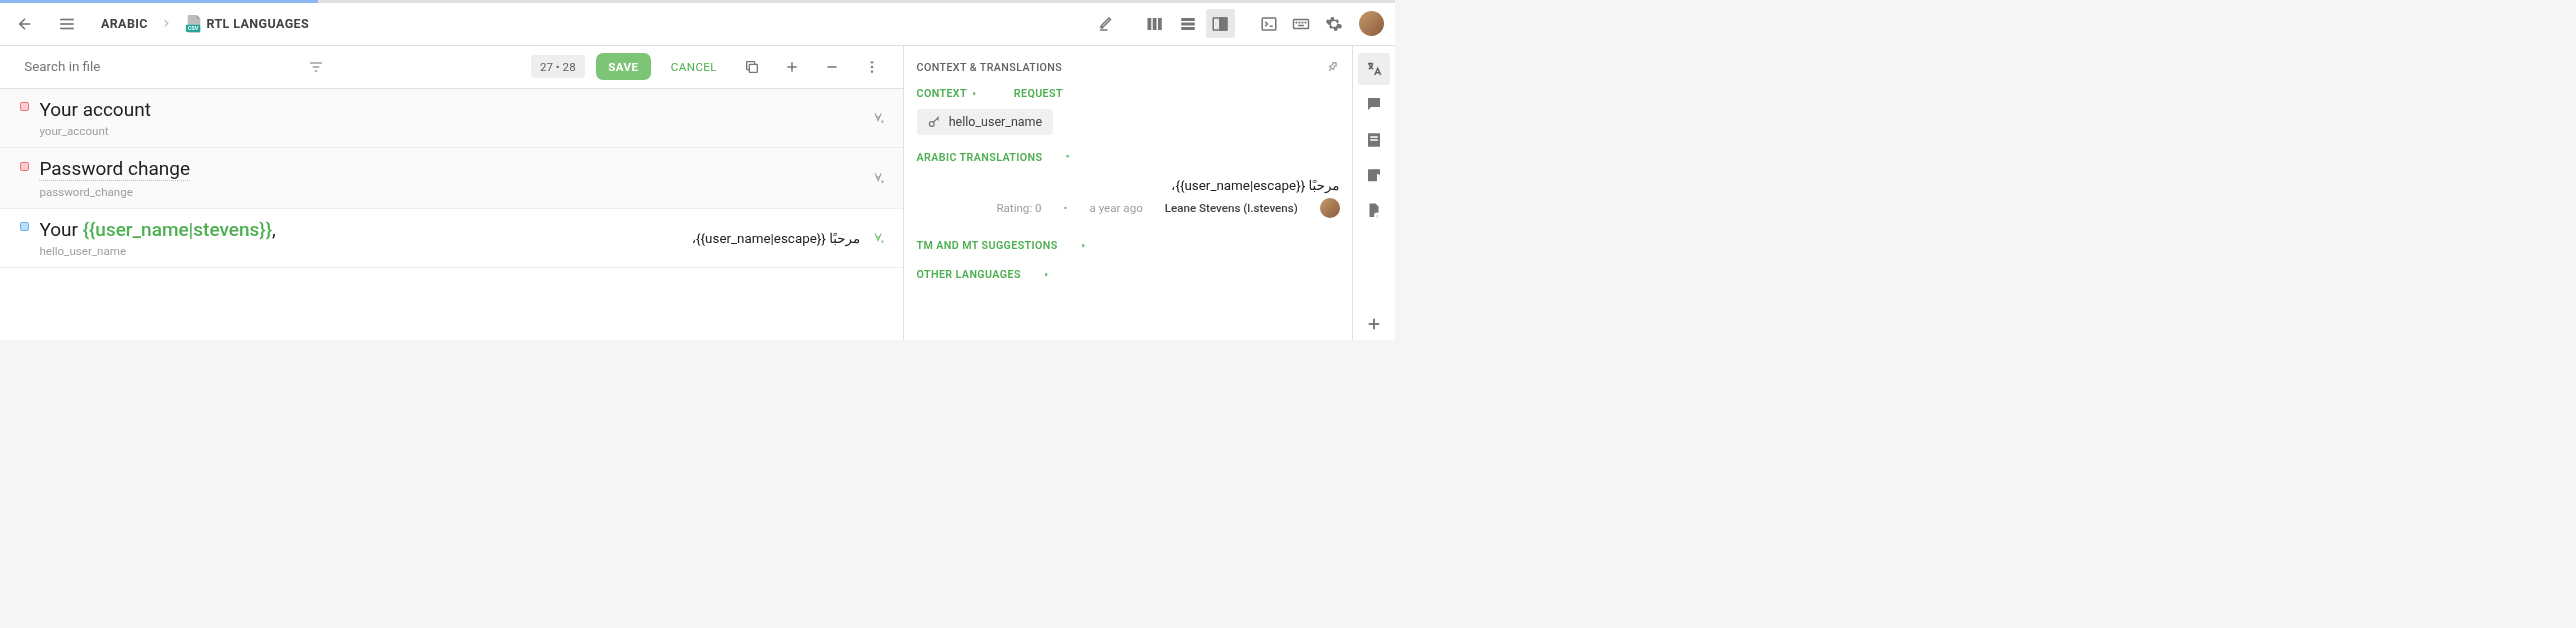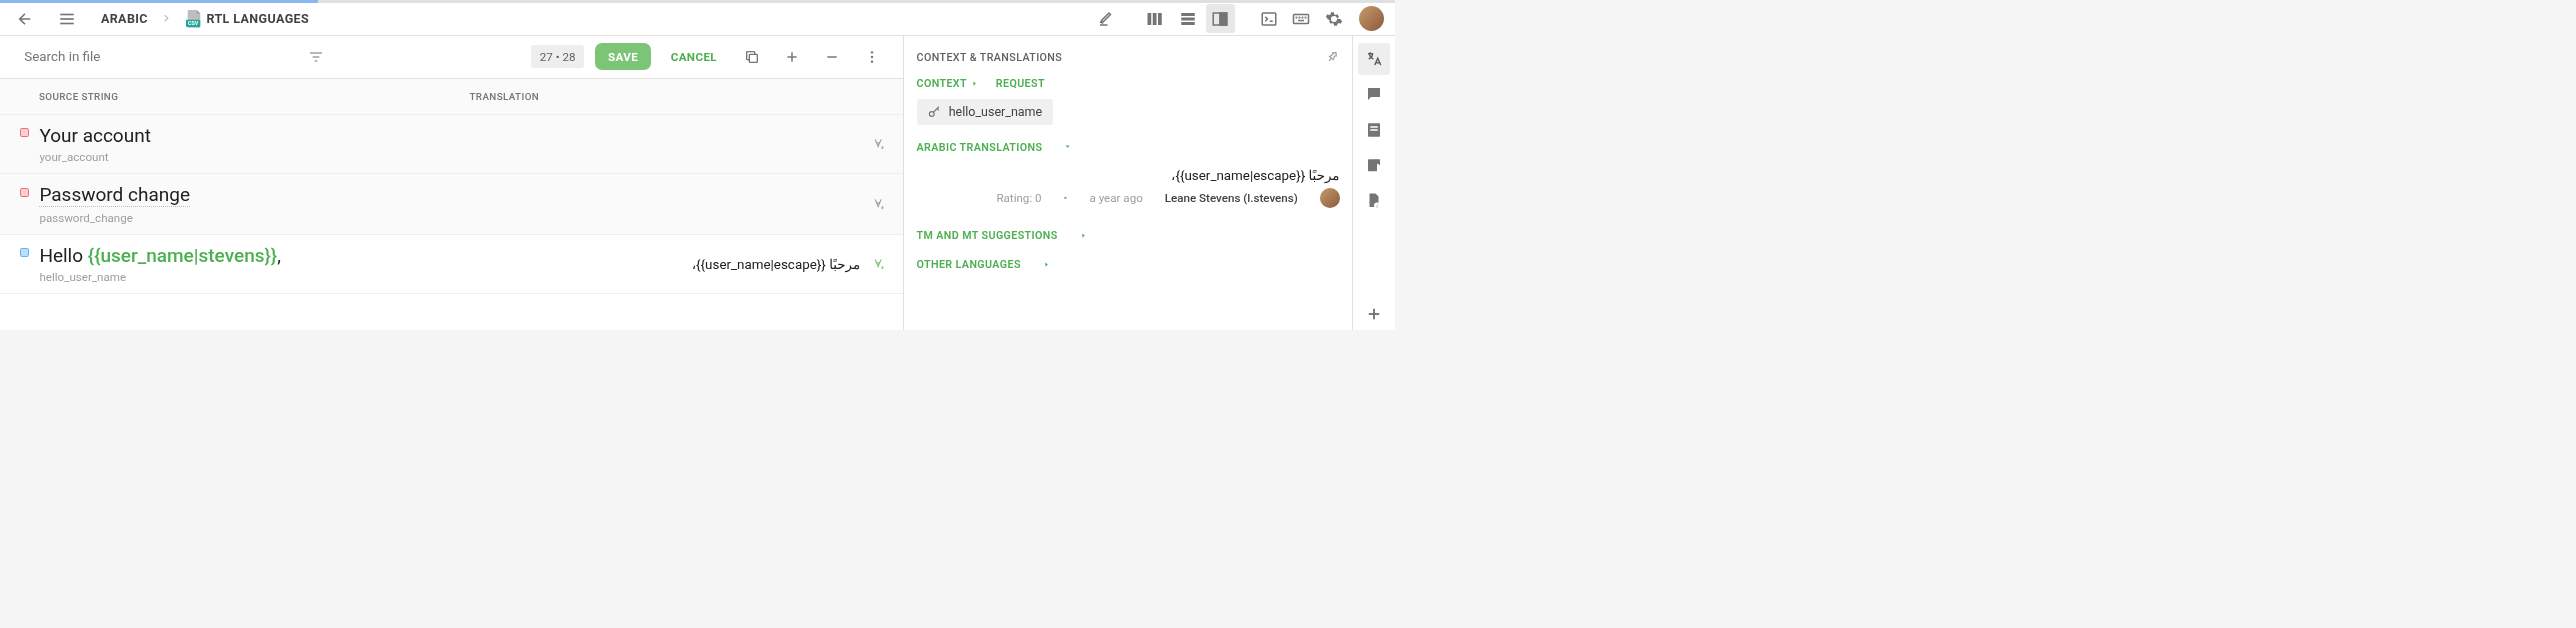--- a/index.html
+++ b/index.html
@@ -1,39 +1,39 @@
 <!DOCTYPE html>
 <html style="font-size:14.3px"><head>
 <meta charset="utf-8">
 <style>
 * { margin: 0; padding: 0; box-sizing: border-box; font-family: -apple-system, BlinkMacSystemFont, "Segoe UI", Roboto, sans-serif; }
 body { background: #f5f5f5; width: 1395px; height: 340px; overflow: hidden; }
 .progress-bar { height: 2.7px; background: #e0e0e0; }
 .progress-fill { height: 100%; background: #8bb8f0; width: 318px; }
 
-.header { height: 33px; background: #fff; display: flex; align-items: center; padding: 0 10.7px; border-bottom: 0.9px solid #e0e0e0; }
+.header { height: 43px; background: #fff; display: flex; align-items: center; padding: 0 10.7px; border-bottom: 0.9px solid #e0e0e0; }
 .header-left { display: flex; align-items: center; gap: 12.5px; }
 .icon-btn { width: 29px; height: 29px; display: flex; align-items: center; justify-content: center; cursor: pointer; color: #757575; border-radius: 2.7px; }
 .icon-btn.active { background: #e8e8e8; }
 .breadcrumb { display: flex; align-items: center; gap: 12.5px; margin-left: 7.2px; }
 .breadcrumb-item { font-size: 12.5px; font-weight: 700; letter-spacing: 0.4px; color: #424242; cursor: pointer; }
 .chevron { color: #bdbdbd; }
 .csv-badge { display: flex; align-items: center; gap: 3px; }
 .header-right { margin-left: auto; display: flex; align-items: center; gap: 3.6px; }
 .avatar { width: 25px; height: 25px; border-radius: 50%; background: linear-gradient(135deg, #c79b6b, #8b5a3c); margin-left: 7.2px; cursor: pointer; }
 
 .workspace { display: flex; height: calc(100% - 46px); }
 .main-panel { width: 903px; background: #fff; display: flex; flex-direction: column; }
 .toolbar { height: 43px; display: flex; align-items: center; padding: 0 17px; border-bottom: 0.9px solid #e0e0e0; }
 .search-input { border: none; outline: none; font-size: 13.4px; color: #bdbdbd; padding: 7.2px; flex: 0 0 286px; }
 .filter-icon { color: #9e9e9e; margin-left: 5.4px; cursor: pointer; }
 .toolbar-right { margin-left: auto; display: flex; align-items: center; gap: 11px; }
 .counter { background: #eeeeee; padding: 4.5px 9px; border-radius: 2.7px; font-size: 11.6px; color: #616161; }
 .save-btn { background: #7cc576; color: #fff; border: none; padding: 6.3px 12.5px; font-size: 11.6px; font-weight: 700; letter-spacing: 0.4px; border-radius: 7px; cursor: pointer; }
-.cancel-btn { background: none; border: none; color: #4caf50; font-size: 11.6px; font-weight: 700; letter-spacing: 0.4px; padding: 6.3px 9px; cursor: pointer; }
+.cancel-btn { background: none; border: none; color: #4caf50; font-size: 11.6px; font-weight: 400; letter-spacing: 0.4px; padding: 6.3px 9px; cursor: pointer; }
 
 .columns-header { height: 36px; display: flex; align-items: center; background: #fafafa; border-bottom: 0.9px solid #eeeeee; }
 .col-source { width: 50%; padding-left: 39px; font-size: 9.8px; font-weight: 500; letter-spacing: 0.4px; color: #757575; }
 .col-trans { width: 50%; padding-left: 18px; font-size: 9.8px; font-weight: 500; letter-spacing: 0.4px; color: #757575; }
 
 .row { display: flex; border-bottom: 0.9px solid #eeeeee; padding: 9px 10.7px 9px 19.7px; position: relative; }
 .row.selected { background: #fff; }
 .row.dim { background: #fafafa; }
 .status-dot { width: 9px; height: 9px; border: 1.8px solid; border-radius: 1.8px; margin-top: 4.5px; margin-right: 10.7px; flex-shrink: 0; }
 .status-red { border-color: #e57373; background: #ffcdd2; }
@@ -47,21 +47,21 @@
 .trans-text { font-size: 13.4px; color: #212121; direction: rtl; text-align: right; }
 .placeholder-token { color: #4caf50; font-weight: 500; }
 .trans-icon { margin-left: 10.7px; color: #9e9e9e; cursor: pointer; }
 .trans-icon.green { color: #7cc576; }
 
 .side-panel { flex: 1; background: #fff; border-left: 0.9px solid #e0e0e0; display: flex; }
 .side-content { flex: 1; padding: 14.3px 12.5px; overflow-y: auto; }
 .side-header { display: flex; align-items: center; justify-content: space-between; margin-bottom: 12.5px; }
 .side-title { font-size: 10.7px; font-weight: 500; letter-spacing: 0.4px; color: #616161; }
 .pin-icon { color: #9e9e9e; cursor: pointer; }
-.context-tabs { display: flex; gap: 18px; margin-bottom: 9px; }
+.context-tabs { display: flex; gap: 36px; margin-bottom: 9px; }
 .ctx-tab { font-size: 10.7px; font-weight: 600; letter-spacing: 0.4px; color: #4caf50; cursor: pointer; display: flex; align-items: center; gap: 3.6px; }
 .key-chip { display: inline-flex; align-items: center; gap: 7.2px; background: #f0f0f0; padding: 5.4px 10.7px; border-radius: 2.7px; font-size: 12.5px; color: #424242; }
 .section-label { font-size: 10.7px; font-weight: 600; letter-spacing: 0.4px; color: #4caf50; margin-top: 16px; margin-bottom: 9px; display: flex; align-items: center; gap: 22px; cursor: pointer; }
 .translation-card { text-align: right; padding: 5.4px 0; }
 .trans-value { font-size: 13.4px; color: #212121; direction: rtl; }
 .trans-meta { font-size: 11.6px; color: #9e9e9e; margin-top: 5.4px; display: flex; justify-content: flex-end; align-items: center; gap: 22px; }
 .trans-author { color: #424242; font-weight: 500; }
 .mini-avatar { width: 19.7px; height: 19.7px; border-radius: 50%; background: linear-gradient(135deg, #c79b6b, #8b5a3c); }
 
 .rail { width: 43px; border-left: 0.9px solid #e0e0e0; display: flex; flex-direction: column; align-items: center; padding-top: 7.2px; gap: 3.6px; }
@@ -202,24 +202,20 @@
         <div class="icon-btn">
           <svg width="16" height="16" viewBox="0 0 24 24" fill="currentColor">
               <circle cx="12" cy="5" r="1.8"></circle>
               <circle cx="12" cy="12" r="1.8"></circle>
               <circle cx="12" cy="19" r="1.8"></circle>
             </svg>
         </div>
       </div>
     </div>
 
-    <div class="columns-header">
-      <div class="col-source">SOURCE STRING</div>
-      <div class="col-trans">TRANSLATION</div>
-    </div>
 
     <div class="row dim">
       <div class="status-dot status-red"></div>
       <div class="row-content">
         <div class="source-col">
           <div class="source-text">Your account</div>
           <div class="source-key">your_account</div>
         </div>
         <div class="trans-col">
           <span class="trans-icon">
@@ -250,21 +246,21 @@
           </span>
         </div>
       </div>
     </div>
 
     <div class="row selected">
       <div class="status-dot status-blue"></div>
       <div class="row-content">
         <div class="source-col">
           <div class="source-text">
-            <span>Hello </span><span class="placeholder-token">{{user_name|stevens}}</span><span>,</span>
+            <span>Your </span><span class="placeholder-token">{{user_name|stevens}}</span><span>,</span>
           </div>
           <div class="source-key">hello_user_name</div>
         </div>
         <div class="trans-col">
           <span class="trans-text">مرحبًا {{user_name|escape}}،</span>
           <span class="trans-icon green">
             <svg width="14.3" height="14.3" viewBox="0 0 24 24" fill="none" stroke="currentColor" stroke-width="2">
                 <path d="M7 4 L12 16 L17 4"></path>
                 <line x1="9" y1="10" x2="15" y2="10"></line>
                 <path d="M18 16 l2 2 l-2 2"></path>

